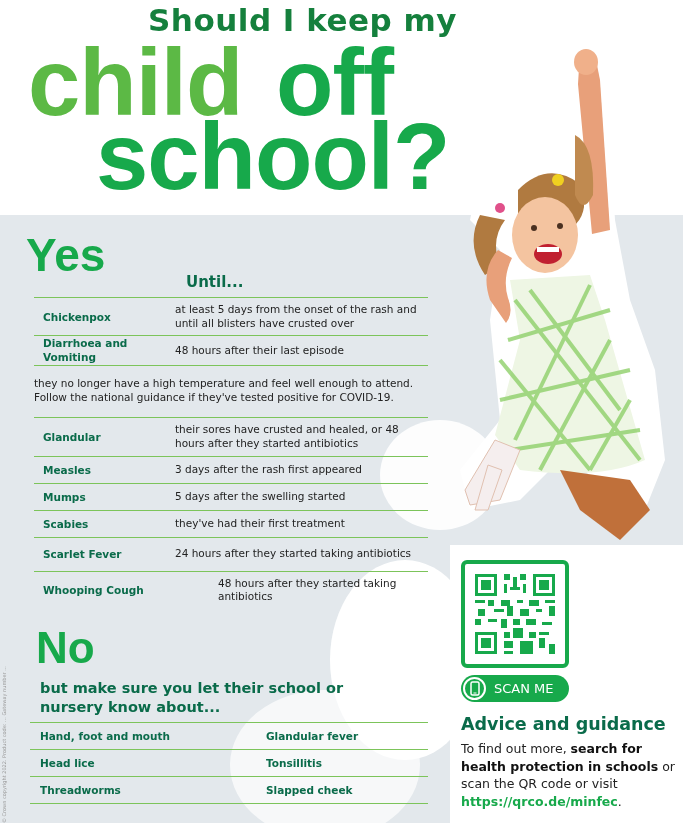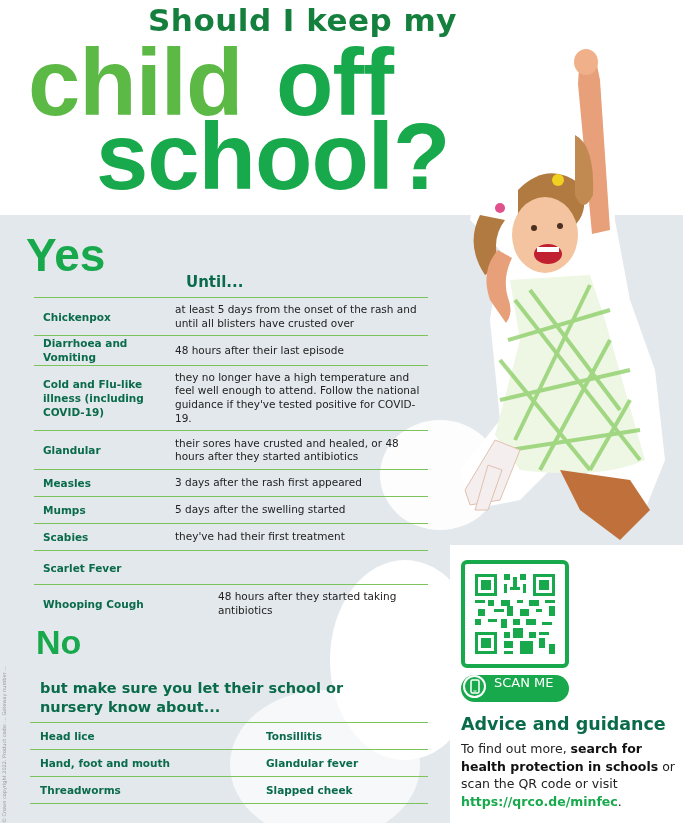--- a/index.html
+++ b/index.html
@@ -40,39 +40,39 @@
     font-size: 15px; font-weight: bold; color: #0a6b4a;
   }
 
   .yes-table { position: absolute; left: 34px; top: 297px; width: 394px; border-top: 1.5px solid #7cc45a; }
   .yes-row { display: flex; align-items: center; border-bottom: 1.5px solid #7cc45a; }
   .yes-cond { width: 141px; padding-left: 9px; font-size: 10.5px; font-weight: bold; color: #0a6b4a; line-height: 1.35; }
   .yes-until { flex: 1; font-size: 10.5px; color: #222; line-height: 1.3; padding: 5px 4px 5px 0; }
 
   .no-heading {
     position: absolute; left: 36px; top: 623px;
-    font-family: "Liberation Sans", sans-serif; font-weight: bold; font-size: 34px; color: #17a94b;
+    font-family: "Liberation Sans", sans-serif; font-weight: bold; font-size: 44px; color: #17a94b;
   }
   .no-sub {
     position: absolute; left: 40px; top: 679px; width: 360px;
     font-size: 14.5px; font-weight: bold; color: #0a6b4a; line-height: 1.3;
   }
   .no-table { position: absolute; left: 30px; top: 722px; width: 398px; border-top: 1.5px solid #7cc45a; }
   .no-row { display: flex; align-items: center; height: 27px; border-bottom: 1.5px solid #7cc45a; }
   .no-cell { font-size: 10.5px; font-weight: bold; color: #0a6b4a; }
   .no-cell.left { width: 236px; padding-left: 10px; }
 
   .qr-box {
     position: absolute; left: 461px; top: 560px; width: 108px; height: 108px;
     border: 4px solid #17a94b; border-radius: 6px; background: #fff;
     padding: 10px;
   }
   .scan-btn {
     position: absolute; left: 461px; top: 675px; width: 108px; height: 27px;
-    background: #17a94b; border-radius: 14px; display: flex; align-items: flex-start;
+    background: #17a94b; border-radius: 14px; display: flex; align-items: center;
   }
   .scan-btn .phone-wrap {
     width: 23px; height: 23px; border-radius: 50%; border: 2px solid #fff; margin-left: 2px;
     display: flex; align-items: center; justify-content: center;
   }
   .scan-btn .label { color: #fff; font-size: 13px; margin-left: 8px; }
 
   .advice-heading {
     position: absolute; left: 461px; top: 714px;
     font-size: 17.5px; font-weight: bold; color: #0a6b4a;
@@ -148,59 +148,59 @@
 <div class="yes-table">
   <div class="yes-row" style="min-height:38px;">
     <div class="yes-cond">Chickenpox</div>
     <div class="yes-until">at least 5 days from the onset of the rash and until all blisters have crusted over</div>
   </div>
   <div class="yes-row" style="min-height:27px;">
     <div class="yes-cond">Diarrhoea and Vomiting</div>
     <div class="yes-until">48 hours after their last episode</div>
   </div>
   <div class="yes-row" style="min-height:52px;">
-    <div class="yes-cond">Cold and Flu-like illness (including COVID-19)</div>
     <div class="yes-until">they no longer have a high temperature and feel well enough to attend. Follow the national guidance if they've tested positive for COVID-19.</div>
   </div>
   <div class="yes-row" style="min-height:39px;">
     <div class="yes-cond">Glandular</div>
     <div class="yes-until">their sores have crusted and healed, or 48 hours after they started antibiotics</div>
   </div>
   <div class="yes-row" style="min-height:27px;">
     <div class="yes-cond">Measles</div>
     <div class="yes-until">3 days after the rash first appeared</div>
   </div>
   <div class="yes-row" style="min-height:27px;">
     <div class="yes-cond">Mumps</div>
     <div class="yes-until">5 days after the swelling started</div>
   </div>
   <div class="yes-row" style="min-height:27px;">
     <div class="yes-cond">Scabies</div>
     <div class="yes-until">they've had their first treatment</div>
   </div>
   <div class="yes-row" style="min-height:34px;">
     <div class="yes-cond">Scarlet Fever</div>
+    <div class="yes-until">24 hours after they started taking antibiotics</div>
   </div>
   <div class="yes-row" style="min-height:27px;border-bottom:none;gap:43px;">
     <div class="yes-cond">Whooping Cough</div>
     <div class="yes-until">48 hours after they started taking antibiotics</div>
   </div>
 </div>
 
 <div class="no-heading">No</div>
 <div class="no-sub">but make sure you let their school or nursery know about...</div>
 
 <div class="no-table">
   <div class="no-row">
+    <div class="no-cell left">Hand, foot and mouth</div>
+    <div class="no-cell">Glandular fever</div>
+  </div>
+  <div class="no-row">
     <div class="no-cell left">Head lice</div>
     <div class="no-cell">Tonsillitis</div>
-  </div>
-  <div class="no-row">
-    <div class="no-cell left">Hand, foot and mouth</div>
-    <div class="no-cell">Glandular fever</div>
   </div>
   <div class="no-row">
     <div class="no-cell left">Threadworms</div>
     <div class="no-cell">Slapped cheek</div>
   </div>
 </div>
 
 <div class="qr-box">
   <svg viewBox="0 0 25 25" width="80" height="80" shape-rendering="crispEdges">
     <g fill="#17a94b">

